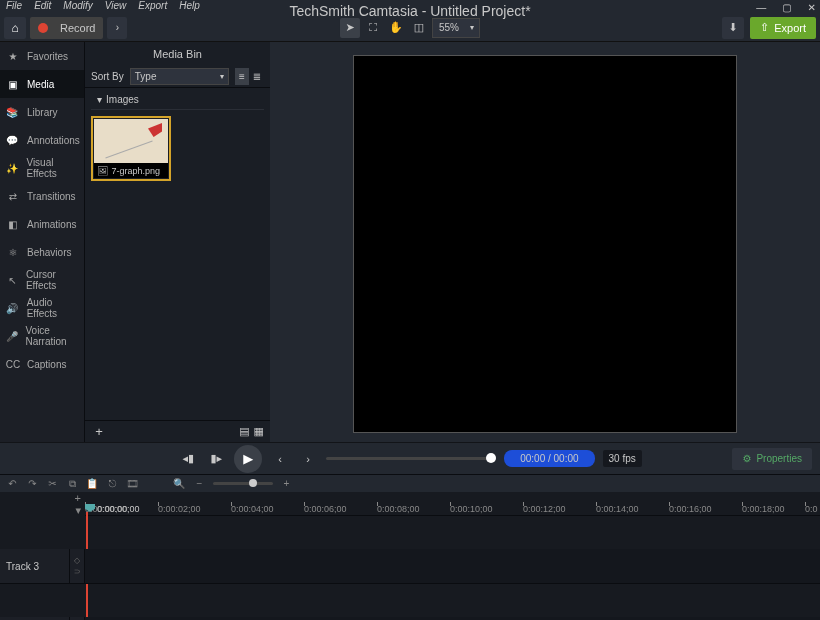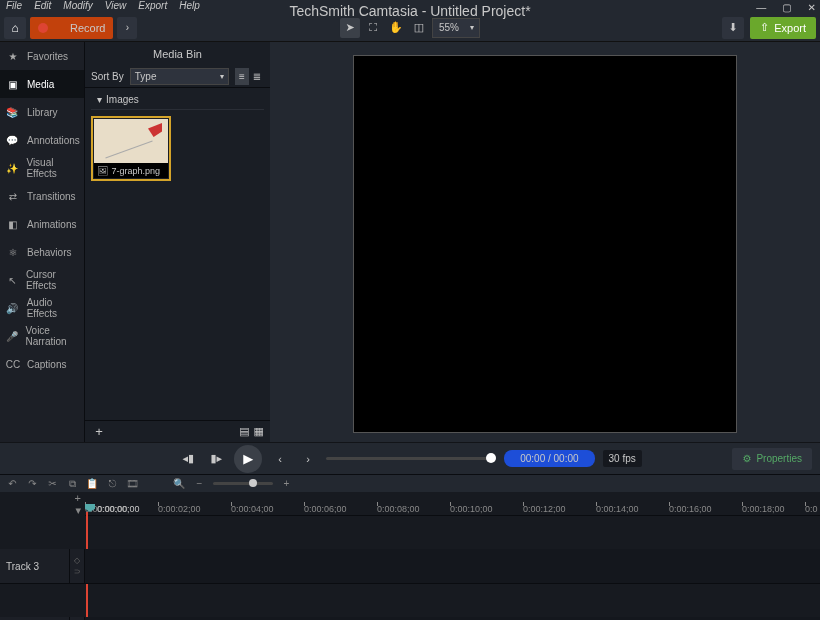--- a/index.html
+++ b/index.html
@@ -4,21 +4,21 @@
 <style>
 * { margin:0; padding:0; box-sizing:border-box; font-family:"Segoe UI",Arial,sans-serif; }
 body { background:#1c1f26; color:#c8c8c8; width:820px; height:620px; overflow:hidden; font-size:11px; }
 .titlebar { height:14px; background:#232830; display:flex; align-items:center; }
 .menubar { height:14px; display:flex; gap:12px; padding-left:6px; font-size:10px; color:#c8c8c8;font-style:italic; }
 .menubar span { cursor:pointer; }
 .title { position:absolute; left:50%; transform:translateX(-50%); top:3px; font-size:14px; color:#c8c8c8; }
 .winbtns { position:absolute; right:4px; top:2px; display:flex; gap:16px; font-size:10px; color:#c8c8c8; }
 .toolbar { height:28px; background:#232830; display:flex; align-items:center; padding:0 4px; gap:4px; border-bottom:1px solid #111; }
 .btn-home { width:22px; height:22px; background:#2e333d; display:flex; align-items:center; justify-content:center; border-radius:2px; cursor:pointer; color:#fff; font-size:12px; }
-.btn-record { height:22px; background:#c2410c; display:flex; align-items:center; padding:0 8px; border-radius:2px; gap:22px; cursor:pointer; }
+.btn-record { height:22px; background:#404040; display:flex; align-items:center; padding:0 8px; border-radius:2px; gap:12px; cursor:pointer; }
 .rec-dot { width:10px; height:10px; border-radius:50%; background:#d43; }
 .btn-next { width:20px; height:22px; background:#2e333d; display:flex; align-items:center; justify-content:center; border-radius:2px; font-size:10px; cursor:pointer; }
 .toolbar-center { position:absolute; left:50%; transform:translateX(-50%); display:flex; align-items:center; gap:3px; }
 .tool-icon { width:20px; height:20px; display:flex; align-items:center; justify-content:center; font-size:11px; color:#c8c8c8; cursor:pointer; border-radius:2px; }
 .tool-icon.active { background:#3b4048; }
 .zoom-select { height:20px; background:#2e333d; border:1px solid #444; color:#c8c8c8; font-size:10px; padding:0 20px 0 6px; display:flex; align-items:center; position:relative; cursor:pointer; }
 .zoom-select::after { content:"▾"; position:absolute; right:5px; font-size:8px; }
 .toolbar-right { margin-left:auto; display:flex; gap:6px; }
 .btn-dl { width:22px; height:22px; background:#2e333d; display:flex; align-items:center; justify-content:center; border-radius:2px; font-size:11px; cursor:pointer; }
 .btn-export { height:22px; background:#6aa82c; color:#fff; display:flex; align-items:center; padding:0 10px; border-radius:2px; gap:5px; font-size:11px; cursor:pointer; }

